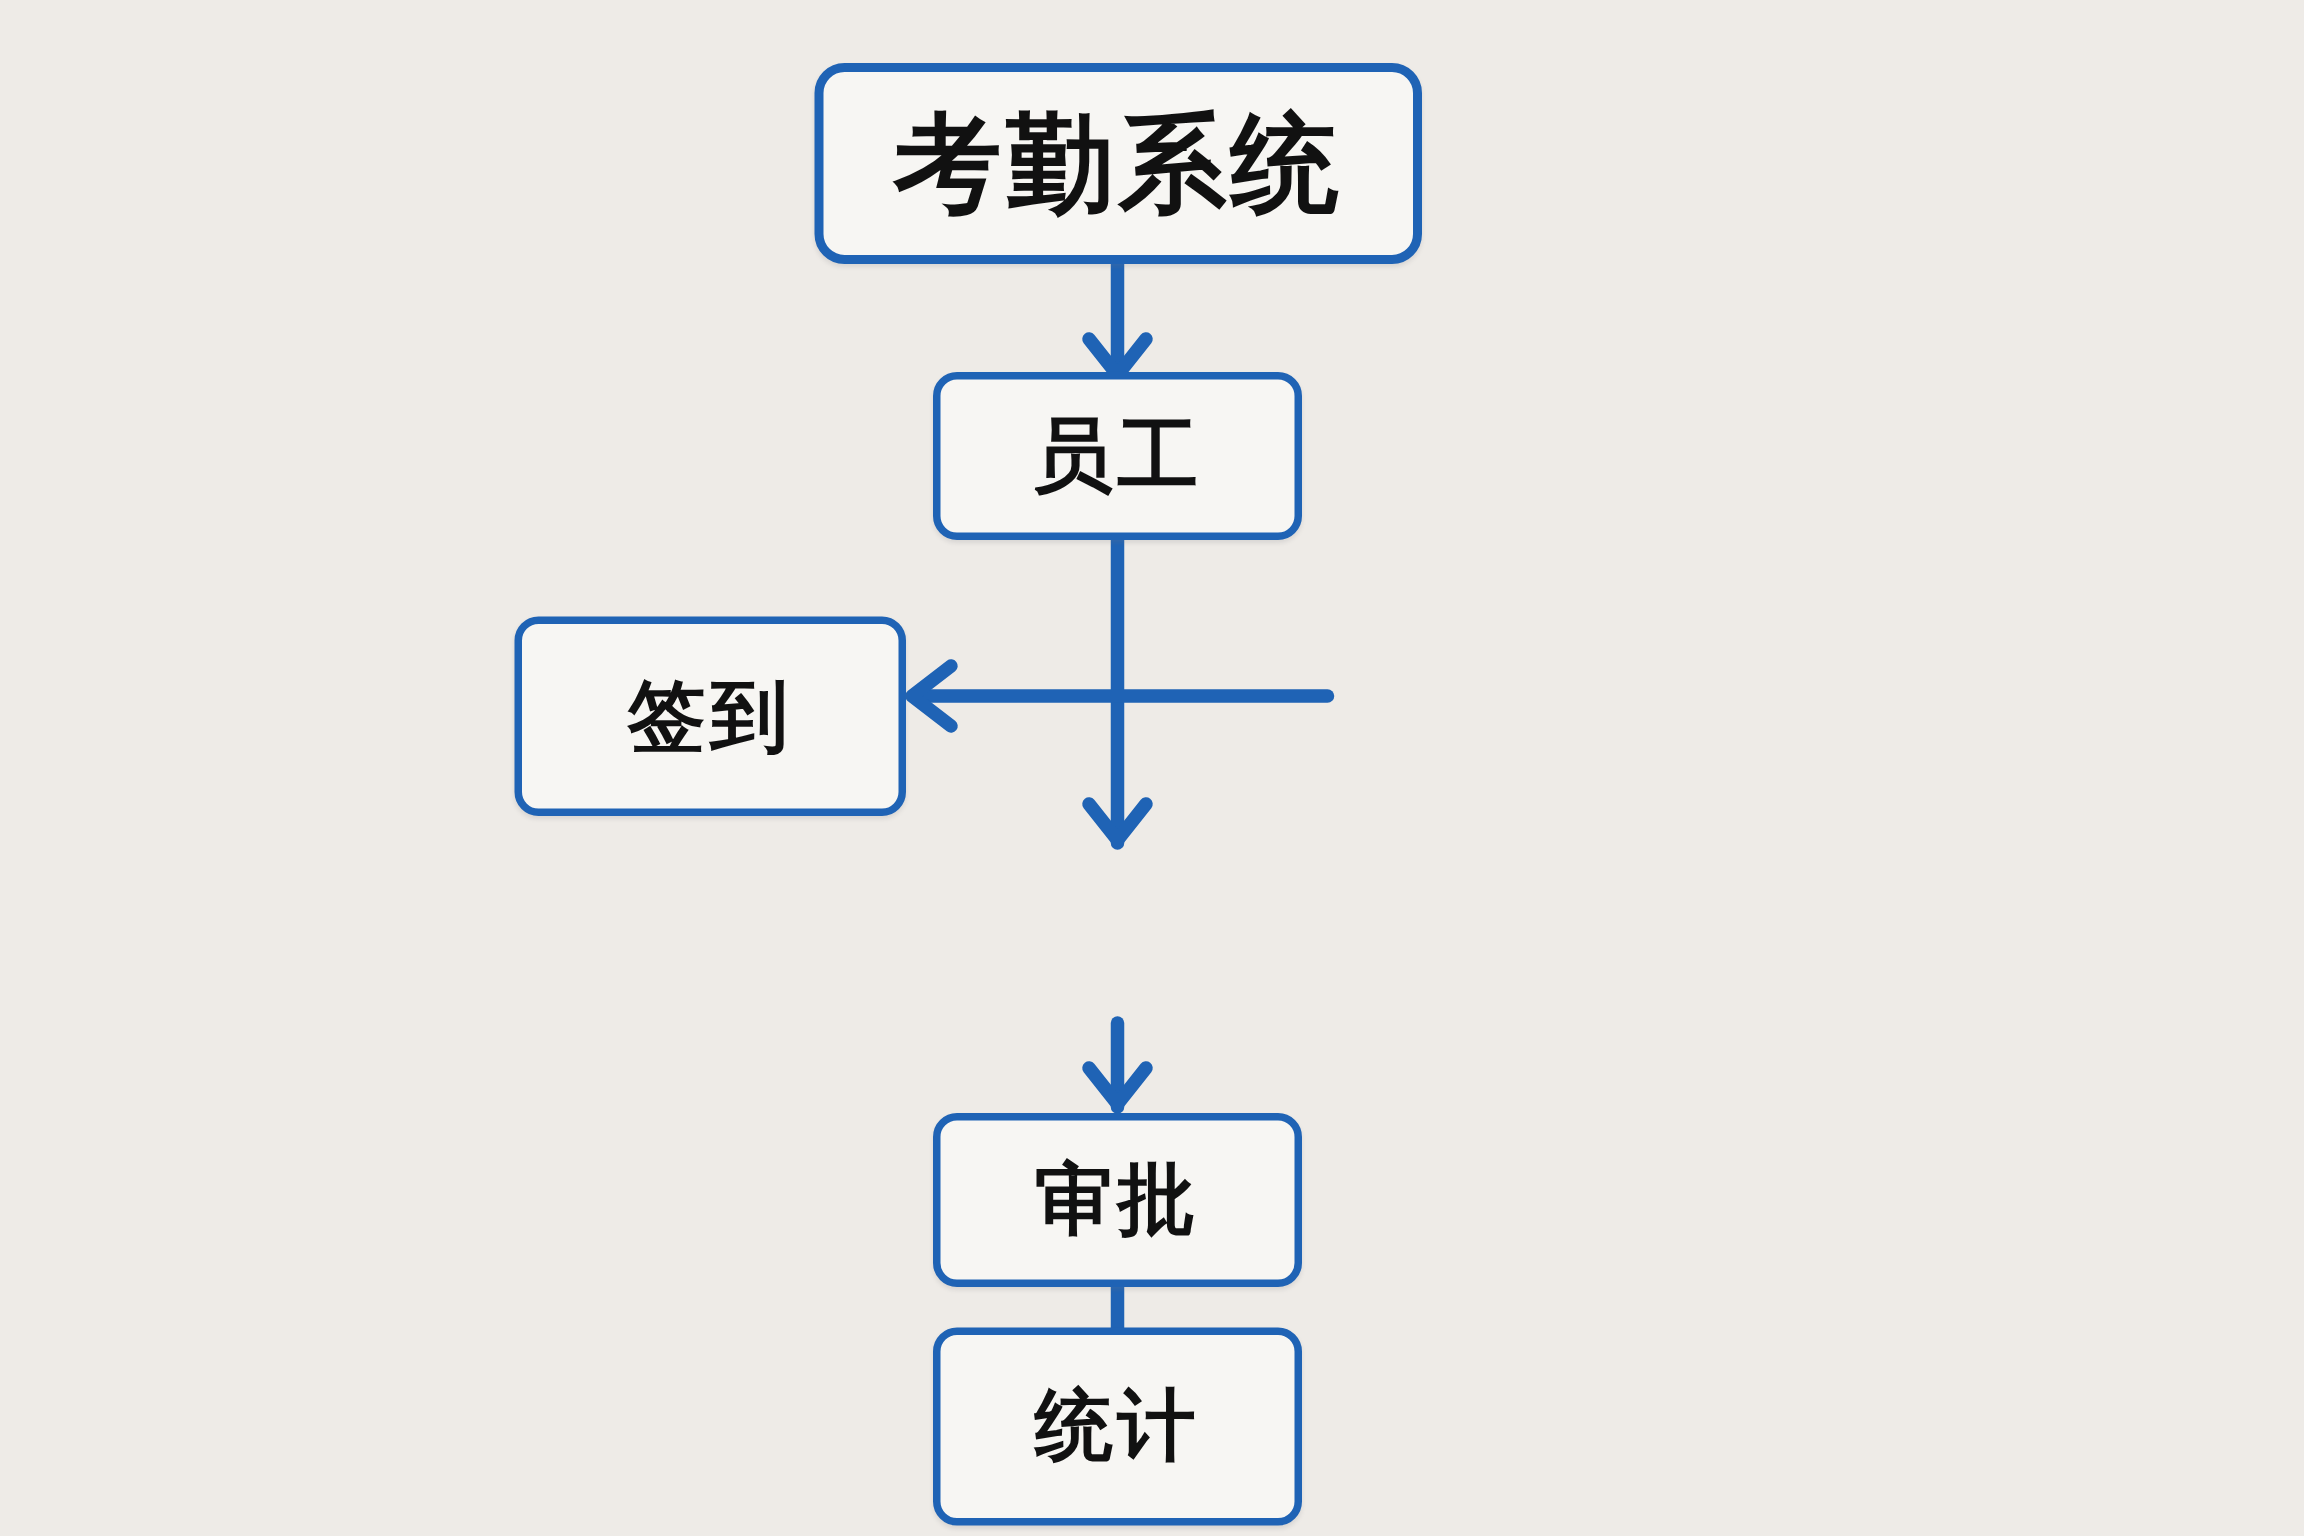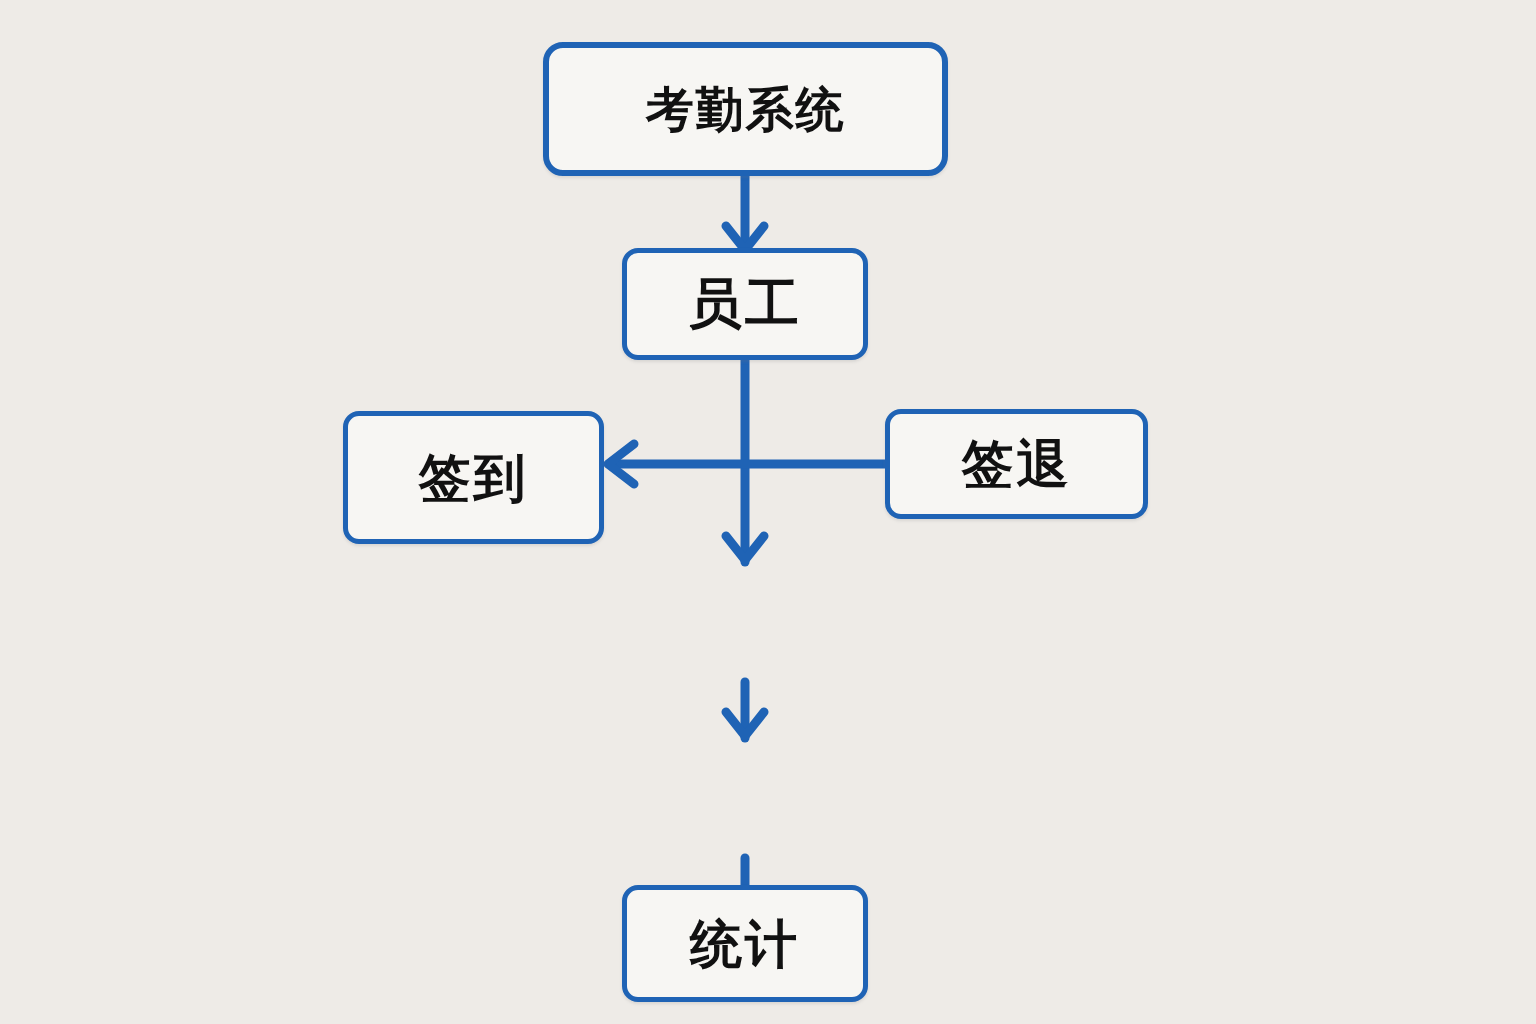--- a/index.html
+++ b/index.html
@@ -49,38 +49,38 @@
     text-align: center;
   }
   .node.root {
     left: 543px;
     top: 42px;
     width: 405px;
     height: 134px;
     border-radius: 20px;
     border-width: 6px;
   }
-  .node.root .node-label { font-size: 48px; letter-spacing: 0.04em; }
+  .node.root .node-label { font-size: 72px; letter-spacing: 0.04em; }
 
   .node.employee { left: 622px; top: 248px; width: 246px; height: 112px; }
   .node.employee .node-label { font-size: 54px; }
 
   .node.checkin  { left: 343px; top: 411px; width: 261px; height: 133px; }
   .node.checkin .node-label { font-size: 52px; }
 
   .node.checkout { left: 885px; top: 409px; width: 263px; height: 110px; }
   .node.checkout .node-label { font-size: 52px; }
 
   .node.leave    { left: 622px; top: 566px; width: 246px; height: 116px; }
   .node.leave .node-label { font-size: 52px; }
 
   .node.approve  { left: 622px; top: 742px; width: 246px; height: 116px; }
   .node.approve .node-label { font-size: 52px; }
 
-  .node.stats    { left: 622px; top: 885px; width: 246px; height: 117px; }
+  .node.stats    { left: 622px; top: 885px; width: 246px; height: 132px; }
   .node.stats .node-label { font-size: 52px; }
 </style>
 </head>
 <body>
 
 <div id="canvas">
 
   <svg id="edges" viewBox="0 0 1536 1024" width="1536" height="1024" aria-hidden="true">
     <g fill="none" stroke="#1f63b5" stroke-width="9" stroke-linecap="round" stroke-linejoin="round">
 
@@ -105,23 +105,23 @@
   </div>
 
   <div class="node employee">
     <span class="node-label">员工</span>
   </div>
 
   <div class="node checkin">
     <span class="node-label">签到</span>
   </div>
 
-  <div class="node checkout">
-    <span class="node-label">签退</span>
-  </div>
 
 
+  <div class="node approve">
+    <span class="node-label">审批</span>
+  </div>
 
   <div class="node stats">
     <span class="node-label">统计</span>
   </div>
 
 </div>
 
 </body></html>

